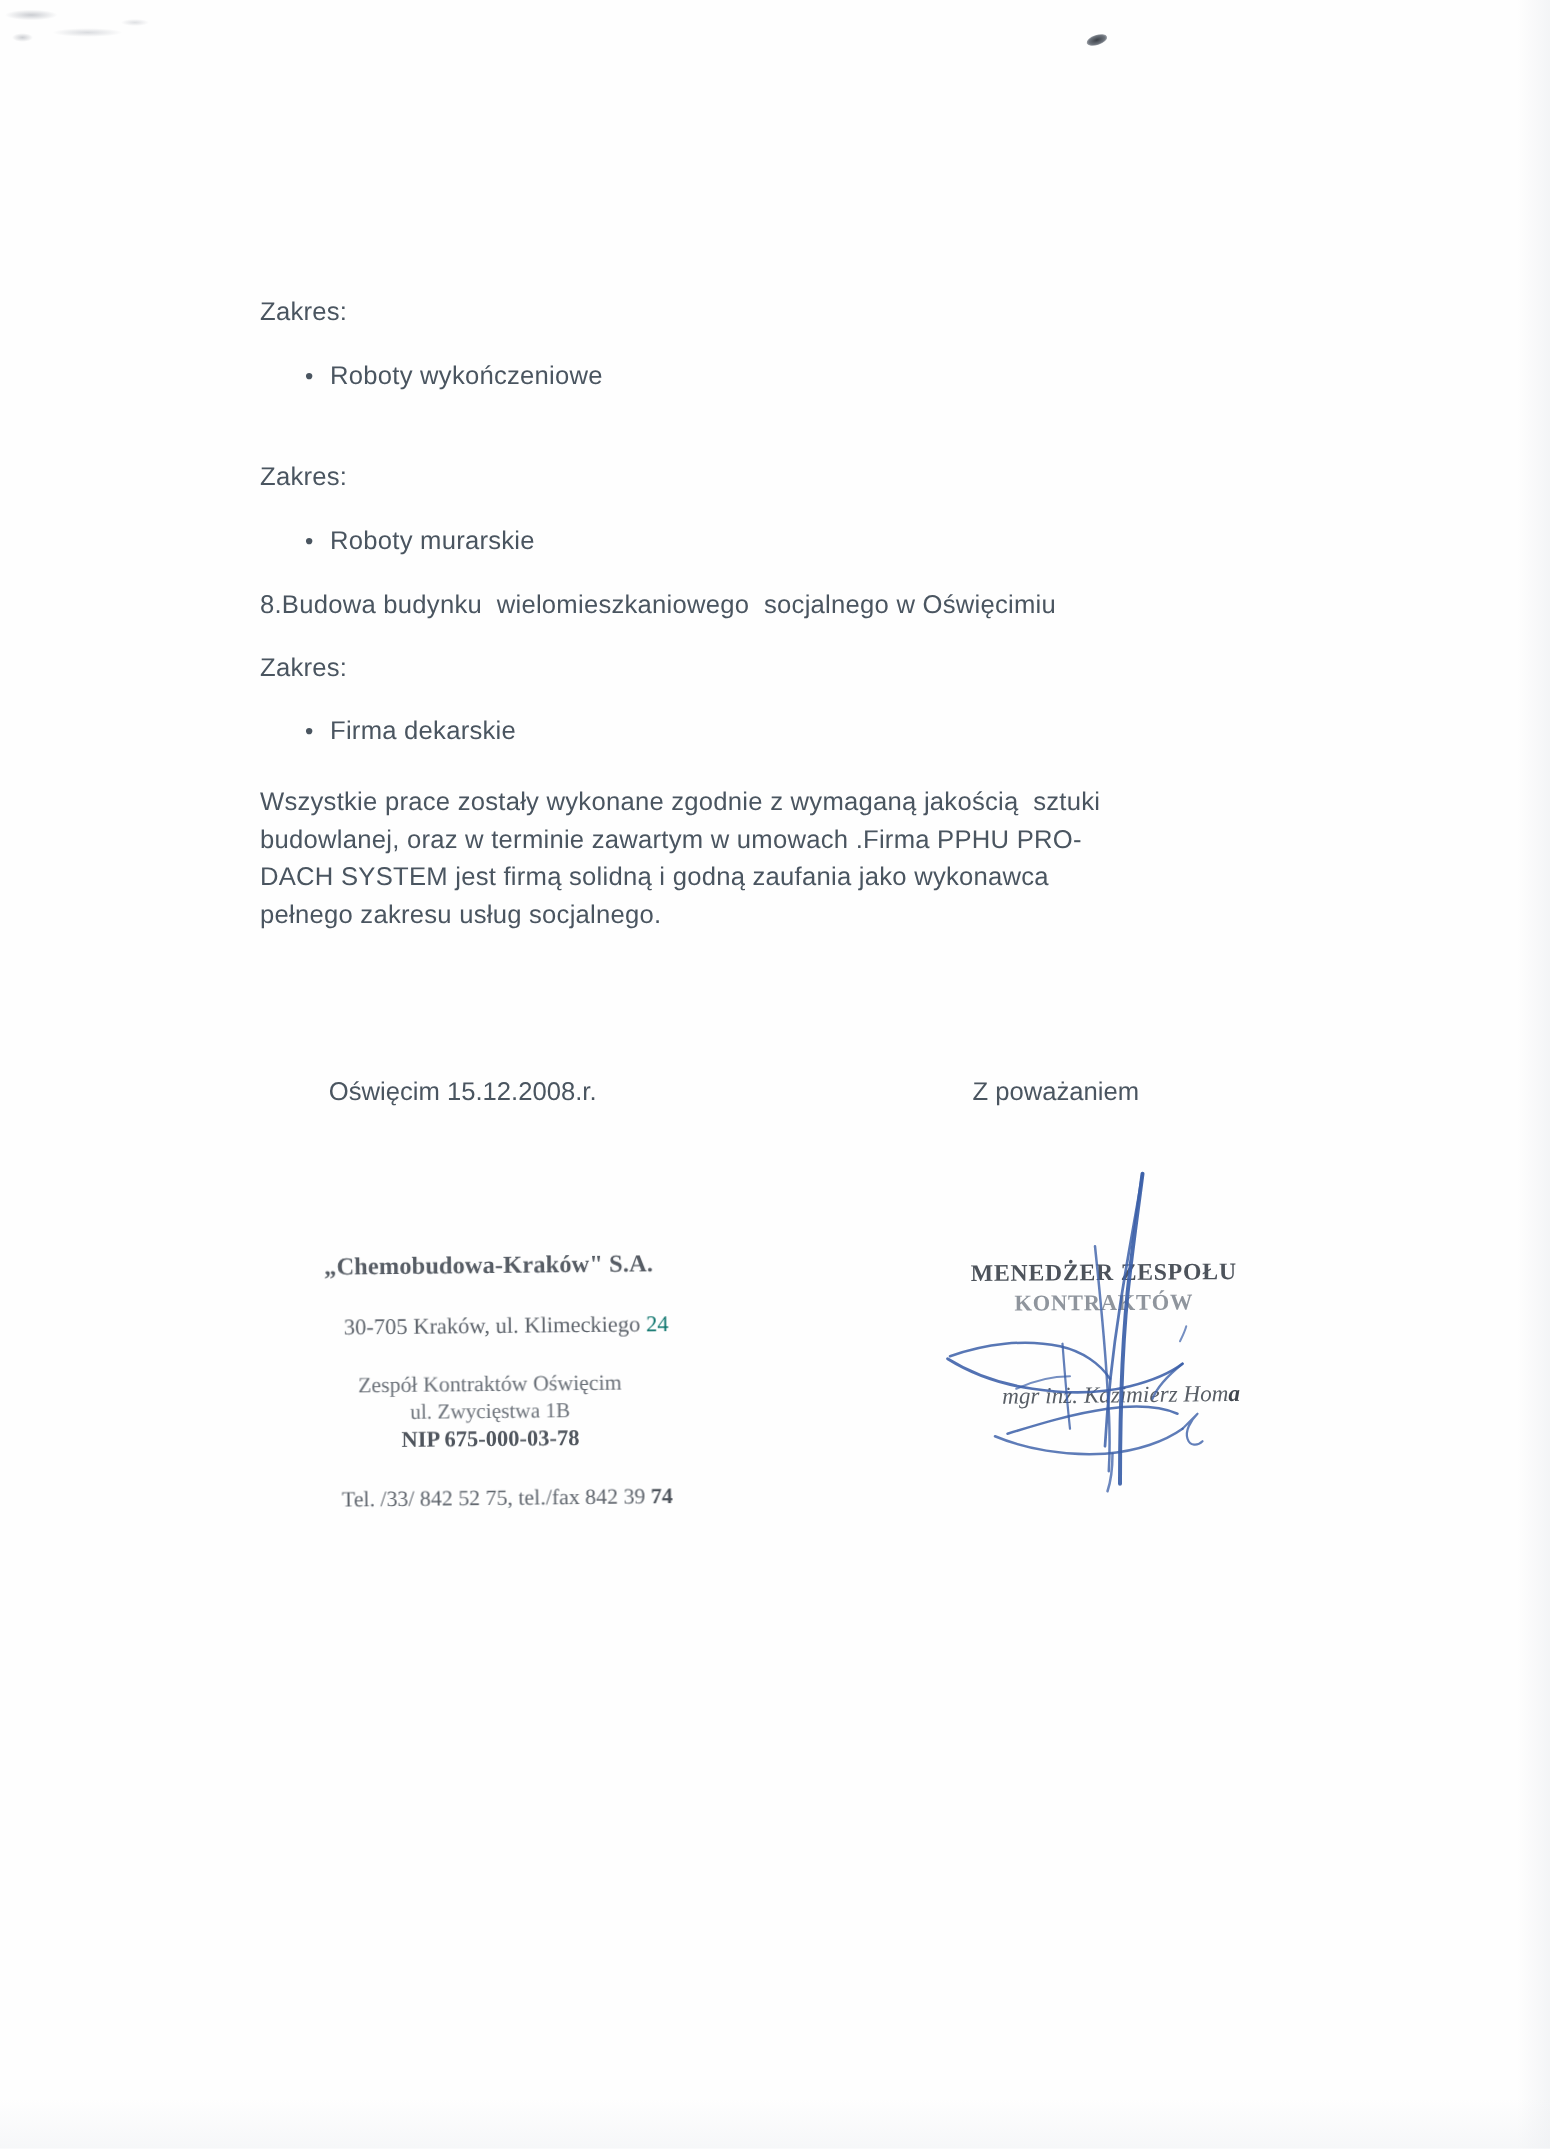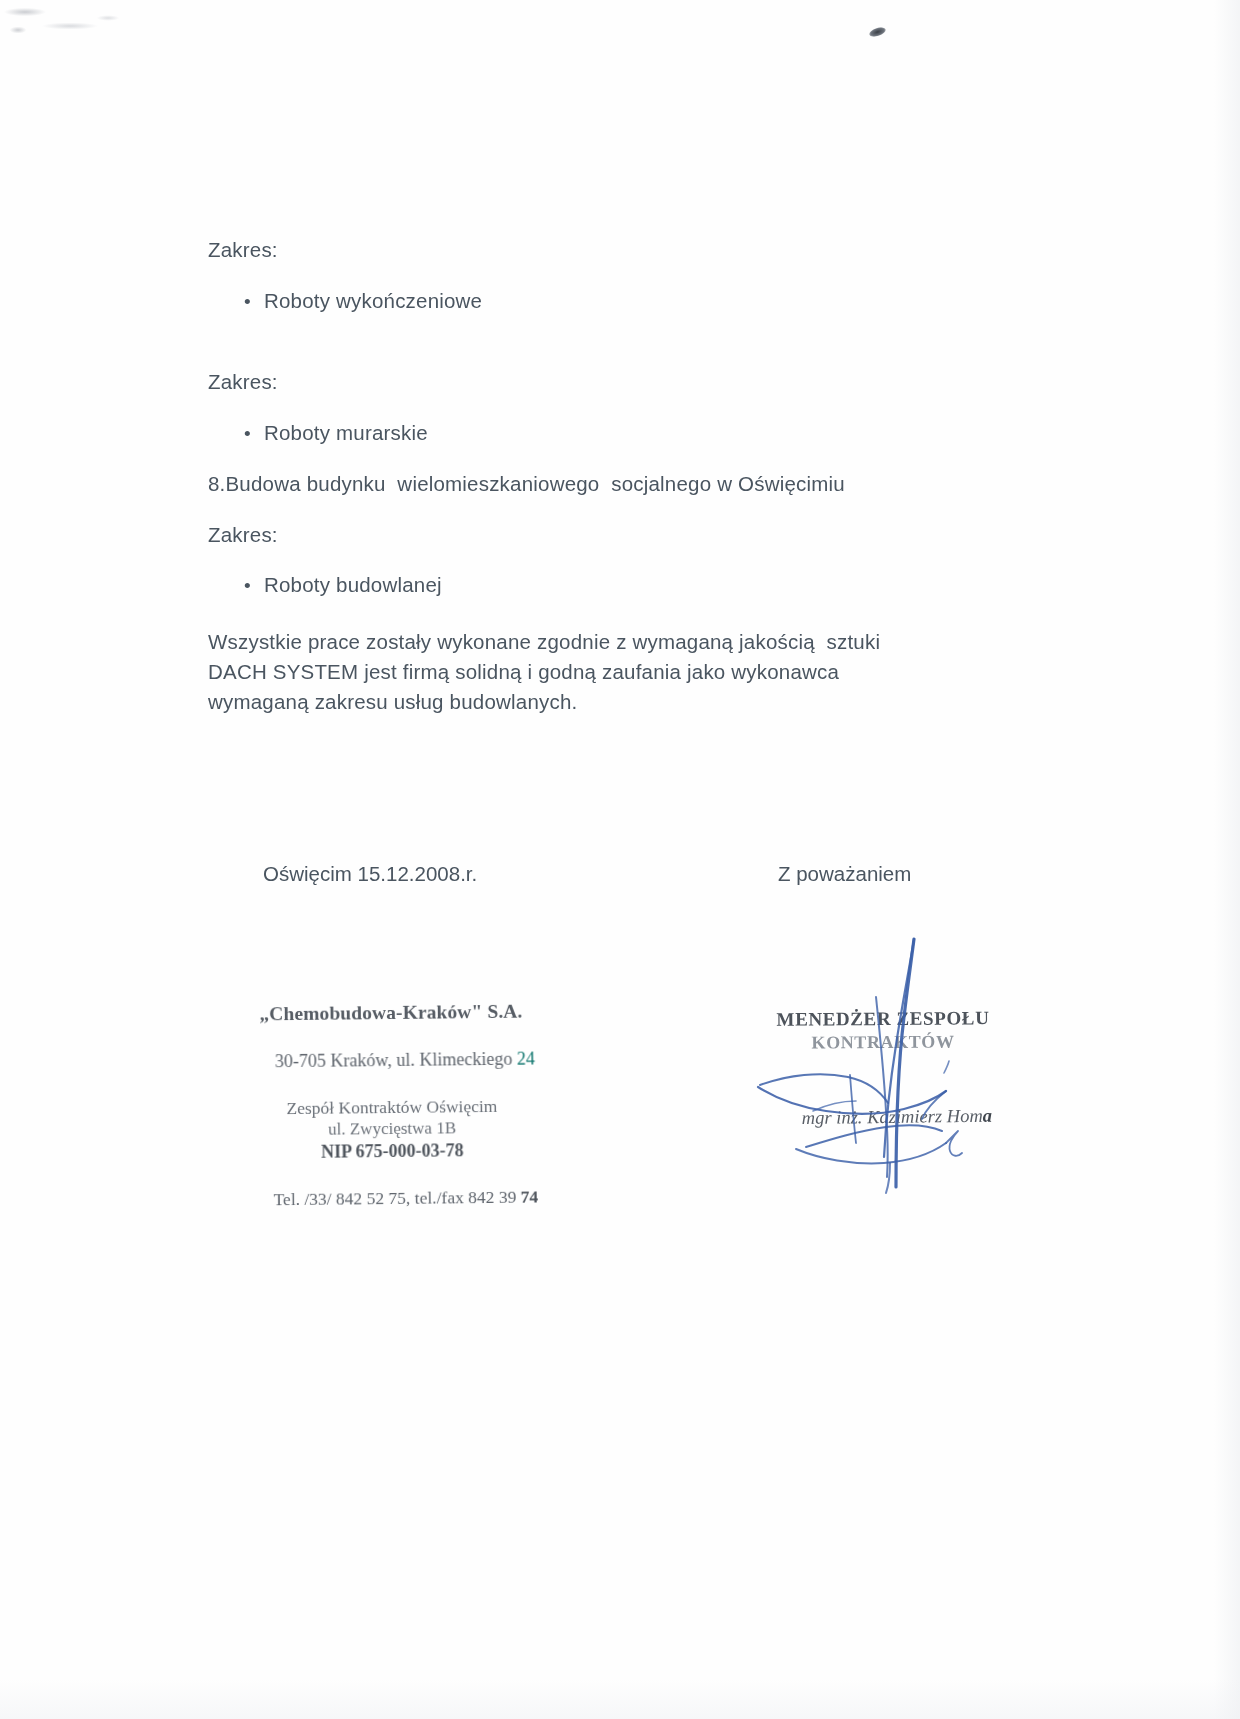--- a/index.html
+++ b/index.html
@@ -266,28 +266,29 @@
     <div class="spacer-md"></div>
 
     <div class="line">8.Budowa budynku  wielomieszkaniowego  socjalnego w Oświęcimiu</div>
     <div class="spacer-sm"></div>
 
     <div class="line">Zakres:</div>
     <div class="spacer-sm"></div>
 
     <div class="bullet-row">
       <span class="bullet-dot">•</span>
-      <span class="bullet-text">Roboty budowlanej</span>
+      <span class="bullet-text">Firma dekarskie</span>
     </div>
     <div class="spacer-md"></div>
 
     <div class="block-para">
       <div class="para-line">Wszystkie prace zostały wykonane zgodnie z wymaganą jakością  sztuki</div>
+      <div class="para-line">budowlanej, oraz w terminie zawartym w umowach .Firma PPHU PRO-</div>
       <div class="para-line">DACH SYSTEM jest firmą solidną i godną zaufania jako wykonawca</div>
-      <div class="para-line">wymaganą zakresu usług budowlanych.</div>
+      <div class="para-line">pełnego zakresu usług socjalnego.</div>
     </div>
 
   </div>
 
   <div class="closing-row">
     <div class="closing-date">Oświęcim 15.12.2008.r.</div>
     <div class="closing-regards">Z poważaniem</div>
   </div>
 
   <div class="company-stamp">

